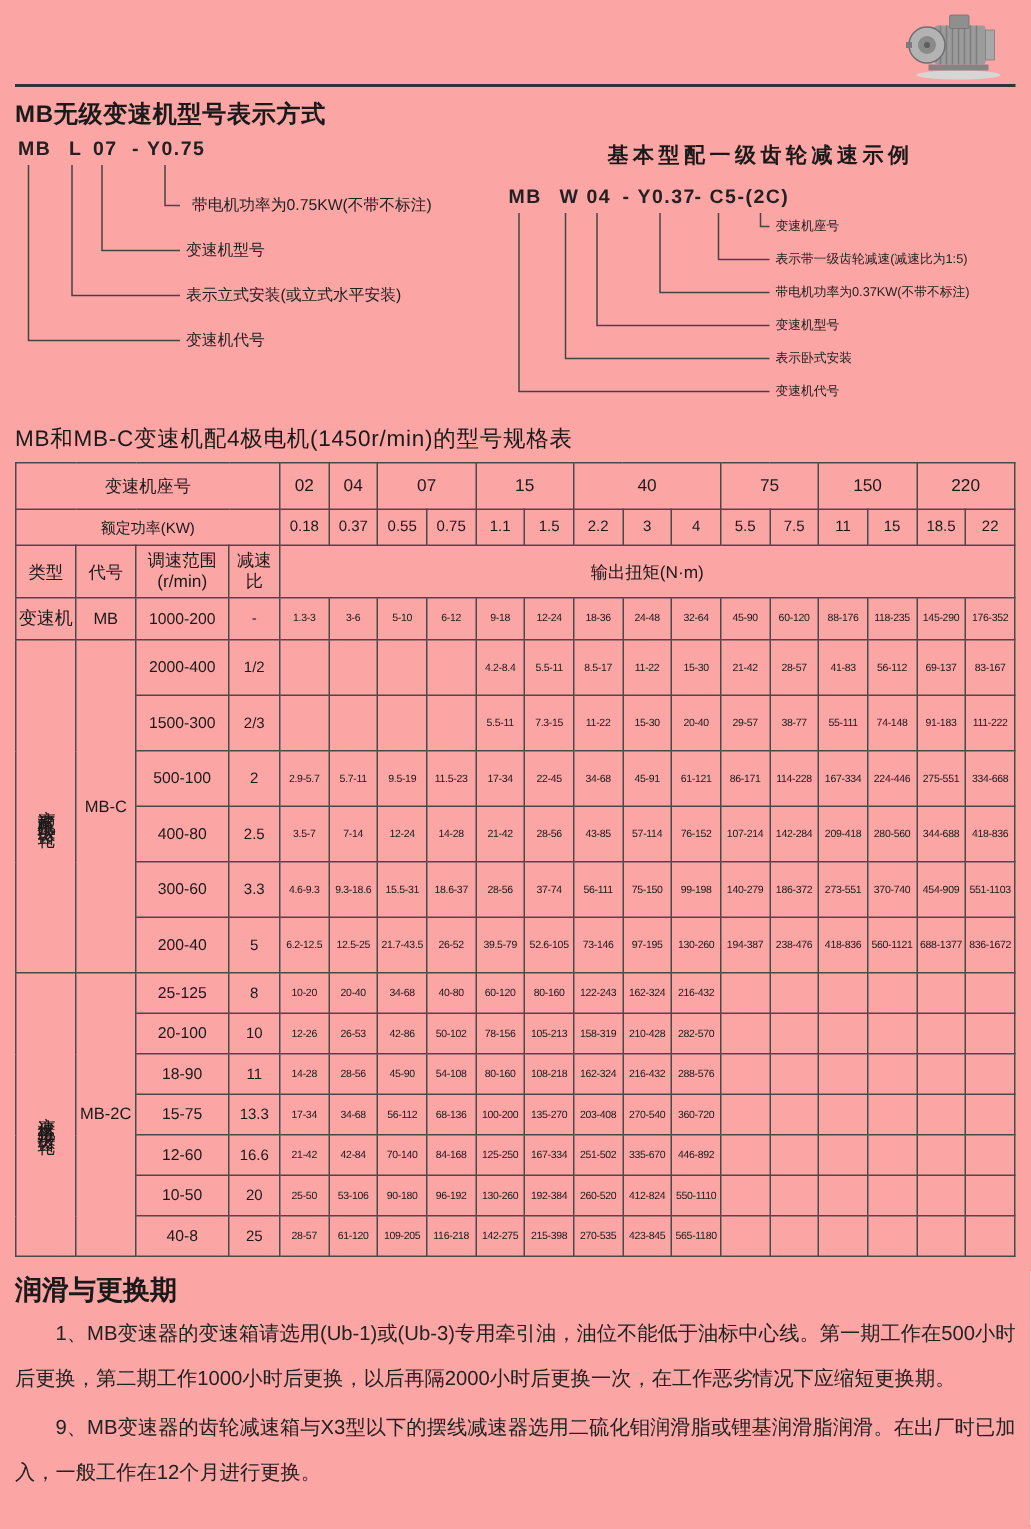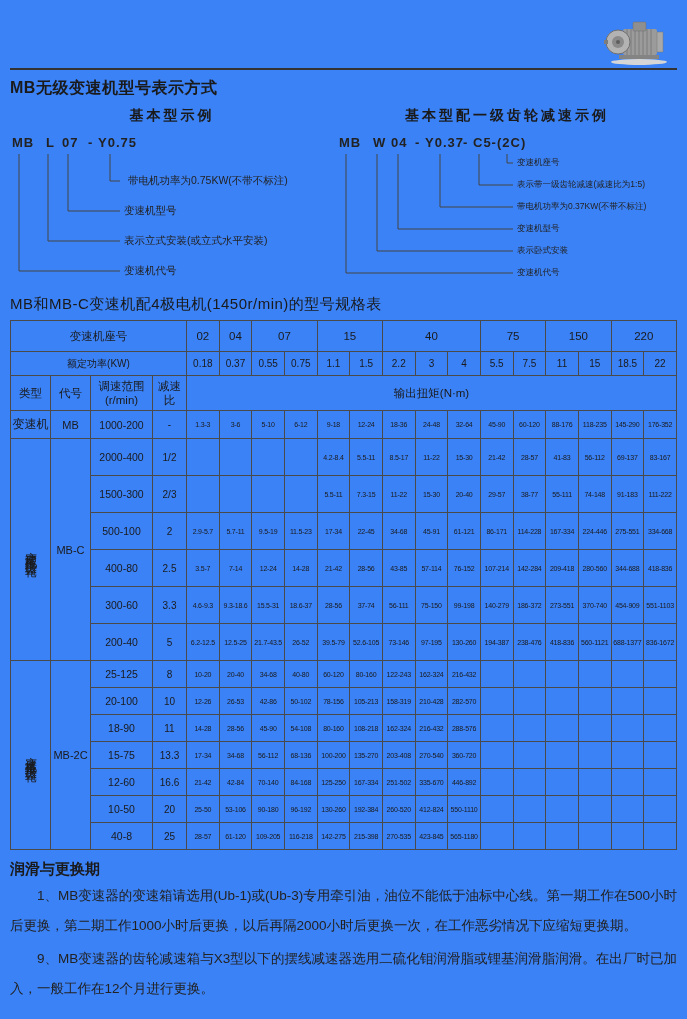--- a/index.html
+++ b/index.html
@@ -1,20 +1,20 @@
 <!DOCTYPE html>
 <html><head>
 <meta charset="utf-8">
 <style>
   html,body{margin:0;padding:0;background:#e8e8e8;}
   .page{
     width:687px;height:1019px;box-sizing:border-box;
-    margin:0 auto;background:#3b82f6;color:#1a1a1a;
+    margin:0 auto;background:#fca5a5;color:#1a1a1a;
     font-family:"Liberation Sans","DejaVu Sans",sans-serif;
-    padding:18px 10px;overflow:hidden;position:relative;
+    padding:6px 10px;overflow:hidden;position:relative;
   }
   
   .topbar{height:50px;border-bottom:2px solid #333;position:relative;}
   .photo{position:absolute;right:6px;top:2px;}
   
   h1.sec{font-size:16px;font-weight:bold;margin:8px 0 4px 0;letter-spacing:.5px;}
   h2.sec{font-size:15px;font-weight:normal;margin:10px 0 6px 0;letter-spacing:.5px;}
   
   .diagrams{display:flex;gap:3px;margin-top:2px;}
   .diagram{position:relative;}
@@ -38,21 +38,21 @@
   td.type.vert{writing-mode:vertical-rl;text-orientation:upright;letter-spacing:2px;padding:2px 0;}
   td.code{font-size:11px;}
   td.range{font-size:10.5px;}
   td.ratio{font-size:10px;}
   td.tq{font-size:7px;letter-spacing:-0.2px;white-space:nowrap;}
   tr.g0 td{height:27px;}
   tr.g1 td{height:36px;}
   tr.g2 td{height:26px;}
   
   .lube p{font-size:13.5px;line-height:2.25;margin:2px 0;text-indent:2em;text-align:justify;color:#222;}
-  h2.lube-h{font-size:15px;font-weight:bold;margin:10px 0 2px 0;}
+  h2.lube-h{font-size:18px;font-weight:bold;margin:10px 0 2px 0;}
 </style>
 </head>
 <body>
 
 <div class="page">
 
   <div class="topbar">
     <svg class="photo" width="68" height="46" viewBox="0 0 68 46">
       <ellipse cx="36" cy="42" rx="28" ry="3" fill="#d6d6d6"></ellipse>
       <rect x="20" y="9" width="34" height="26" rx="2" fill="#9b9b9b"></rect>
@@ -65,21 +65,20 @@
       <rect x="16" y="35" width="40" height="4" fill="#848484"></rect>
       <rect x="54" y="12" width="6" height="20" fill="#a8a8a8" stroke="#7a7a7a" stroke-width="0.5"></rect>
     </svg>
   </div>
 
   <h1 class="sec">MB无级变速机型号表示方式</h1>
 
   <div class="diagrams">
 
     <div class="diagram d-left">
-      <div class="dg-title">基本型示例</div>
       <div class="dg-canvas">
         <svg class="lines" width="324" height="150" viewBox="0 0 324 150">
           <path d="M100 19 V46 H110" fill="none" stroke="#444" stroke-width="1"></path>
           <path d="M58 19 V76 H110" fill="none" stroke="#444" stroke-width="1"></path>
           <path d="M38 19 V106 H110" fill="none" stroke="#444" stroke-width="1"></path>
           <path d="M9 19 V136 H110" fill="none" stroke="#444" stroke-width="1"></path>
         </svg>
         <span class="mpart" style="left:2px">MB</span>
         <span class="mpart" style="left:36px">L</span>
         <span class="mpart" style="left:52px">07</span>

